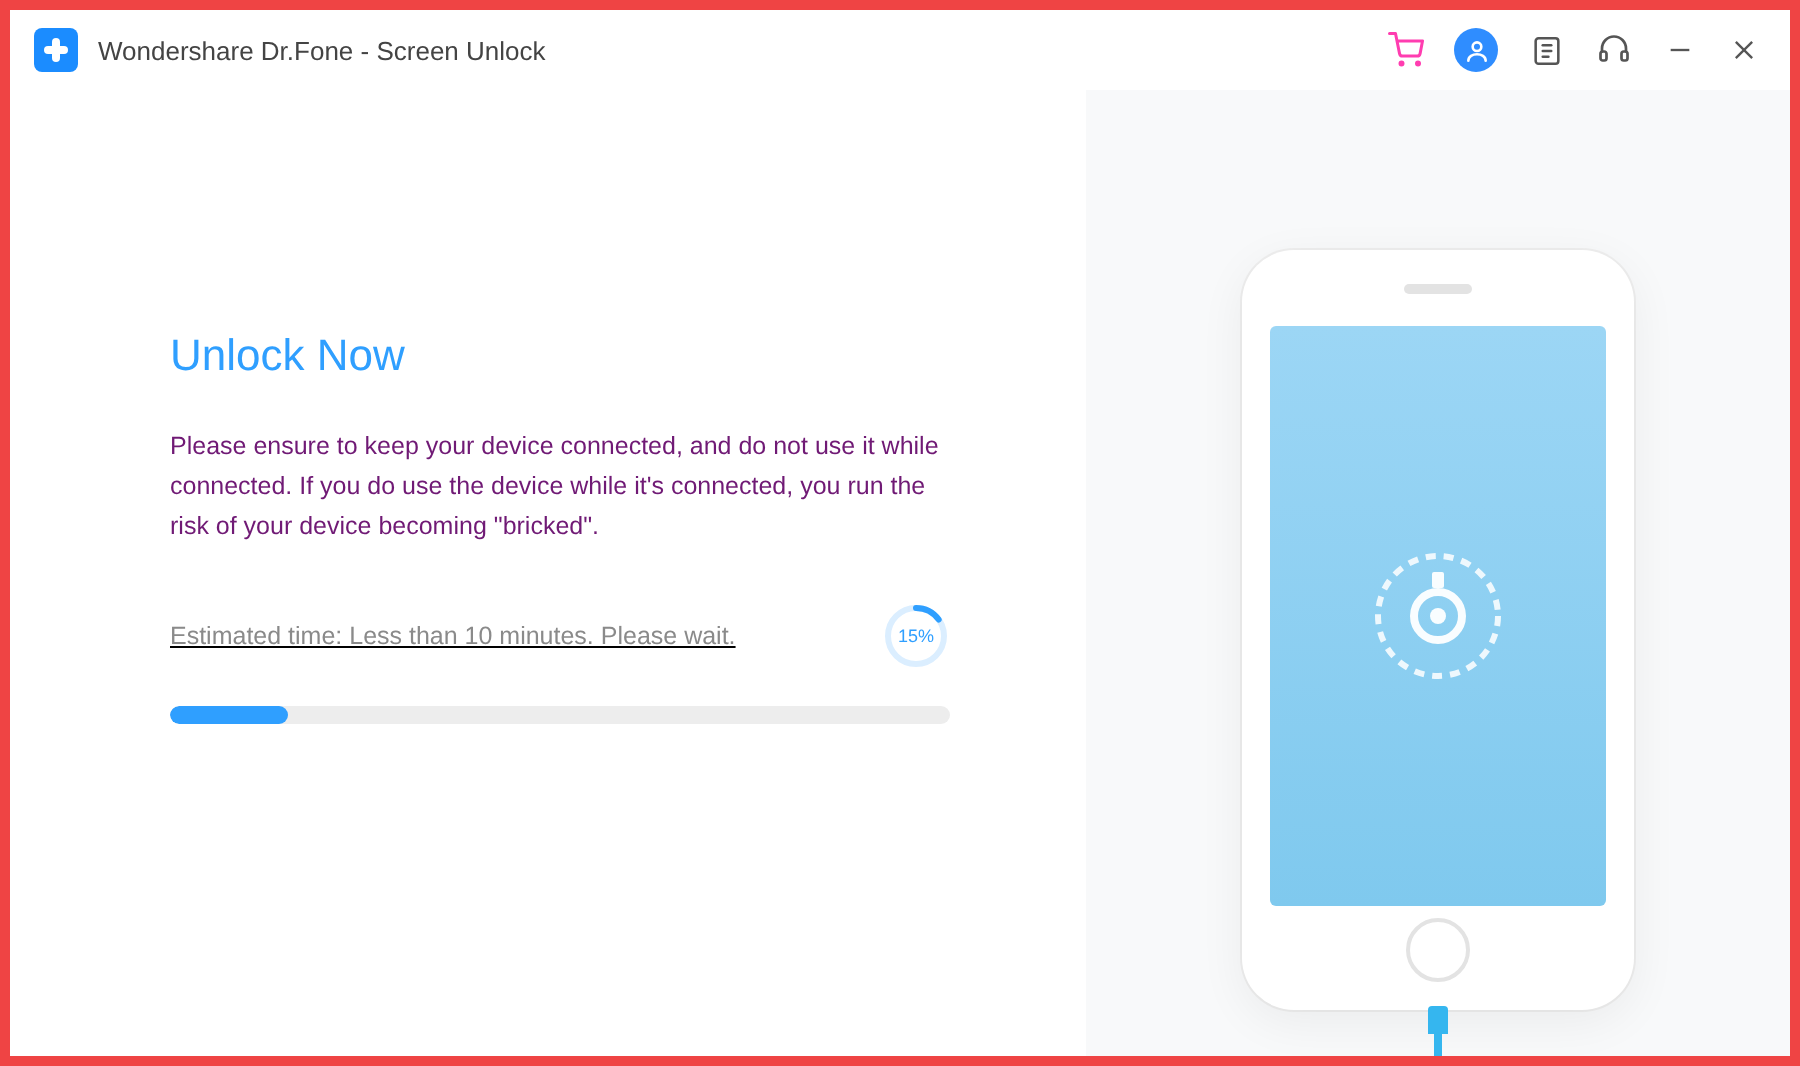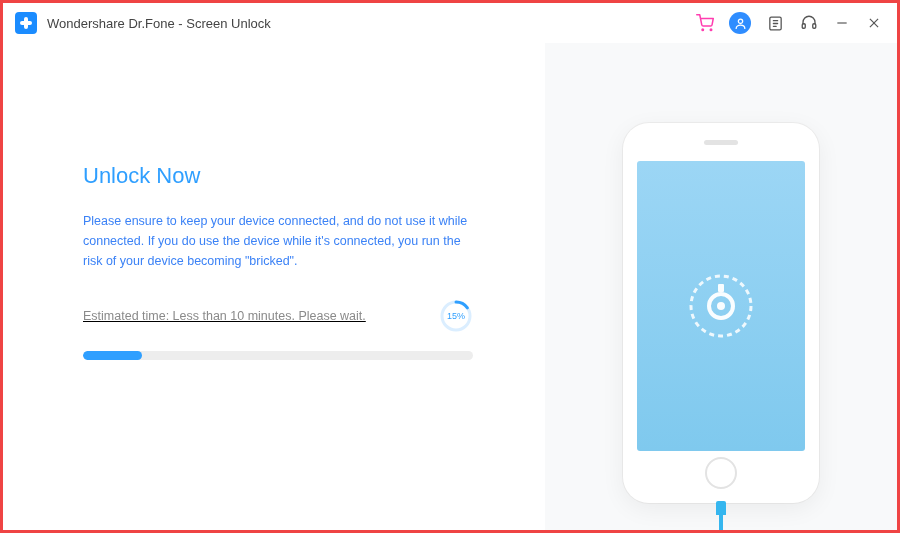--- a/index.html
+++ b/index.html
@@ -10,21 +10,21 @@
       align-items: flex-start;
       justify-content: center;
     }
     .window {
       width: 900px;
       height: 533px;
       background: #fff;
       display: flex;
       flex-direction: column;
       position: relative;
-      border: 3px solid #ef4444;
+      border: 5px solid #ef4444;
     }
     .titlebar {
       height: 40px;
       display: flex;
       align-items: center;
       padding: 0 14px 0 12px;
       gap: 10px;
     }
     .app-logo {
       width: 22px;
@@ -95,21 +95,21 @@
       padding: 120px 60px 0 80px;
     }
     .heading {
       font-size: 22px;
       color: #2f9fff;
       font-weight: 400;
       margin-bottom: 22px;
     }
     .desc {
       font-size: 12.5px;
-      color: #3b82f6;
+      color: #701a75;
       line-height: 1.6;
       max-width: 400px;
     }
     .est-row {
       display: flex;
       align-items: center;
       justify-content: space-between;
       margin-top: 28px;
       max-width: 390px;
       text-decoration: underline;

